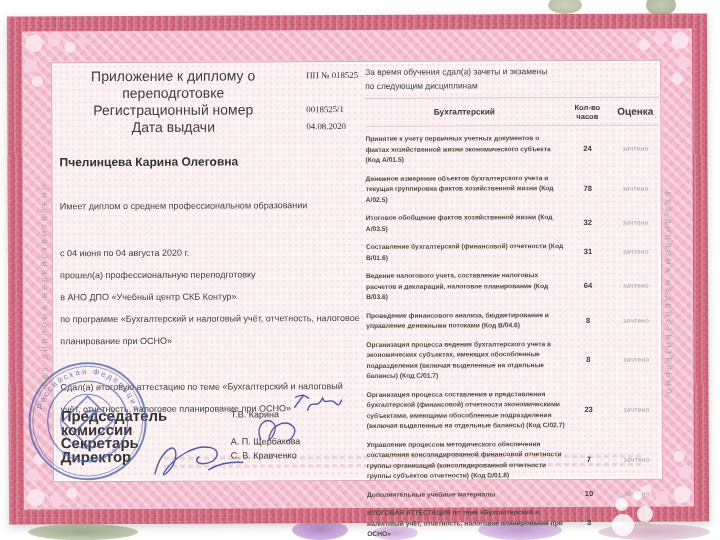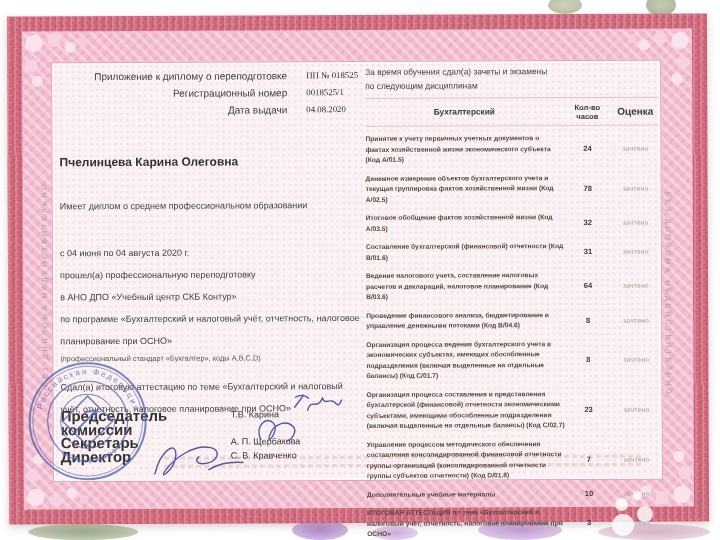--- a/index.html
+++ b/index.html
@@ -48,21 +48,21 @@
 
   
   .vtext{position:absolute;writing-mode:vertical-rl;font-size:7px;letter-spacing:3px;
          color:#a6a0a0;z-index:6;white-space:nowrap;}
   .vtext.vleft{transform:rotate(180deg);left:33px;top:165px;}
   .vtext.vright{left:657px;top:178px;}
 
   
   .issuance{position:absolute;left:52px;top:52px;width:312px;z-index:4;}
   .iss-row{display:flex;line-height:17px;}
-  .iss-label{width:228px;text-align:right;font-size:10px;color:#3e3e3e;}
+  .iss-label{width:228px;text-align:center;font-size:14px;color:#3e3e3e;}
   .iss-value{margin-left:19px;font-size:8.8px;color:#2f2f2f;font-family:"Liberation Serif",serif;}
   .holder-name{position:absolute;left:52px;top:139px;font-size:12px;font-weight:bold;color:#323232;z-index:4;}
   .edu-line{position:absolute;left:52px;top:185px;font-size:9px;color:#3f3f3f;z-index:4;}
   .plain-lines{position:absolute;left:52px;top:226px;width:305px;font-size:9px;color:#3f3f3f;line-height:22px;z-index:4;}
   .program{position:absolute;left:52px;top:292px;width:302px;font-size:9px;color:#3f3f3f;line-height:22px;z-index:4;}
   .standard{position:absolute;left:52px;top:338px;font-size:7.4px;color:#565656;z-index:4;}
   .attest{position:absolute;left:52px;top:360px;width:302px;font-size:9px;color:#3f3f3f;line-height:22px;z-index:4;}
   .signblock{position:absolute;left:52px;top:393px;width:300px;z-index:4;}
   .sign-row{display:flex;line-height:13.5px;}
   .sign-role{width:170px;font-size:15px;font-weight:bold;color:#333;}
@@ -142,21 +142,20 @@
   <div class="holder-name">Пчелинцева Карина Олеговна</div>
   <div class="edu-line">Имеет диплом о среднем профессиональном образовании</div>
 
   <div class="plain-lines">
     <div>с 04 июня по 04 августа 2020 г.</div>
     <div>прошел(а) профессиональную переподготовку</div>
     <div>в АНО ДПО «Учебный центр СКБ Контур»</div>
   </div>
 
   <div class="program">по программе «Бухгалтерский и налоговый учёт, отчетность, налоговое планирование при ОСНО»</div>
-  <div class="standard">(профессиональный стандарт «Бухгалтер», коды A,B,C,D)</div>
   <div class="attest">Сдал(а) итоговую аттестацию по теме «Бухгалтерский и налоговый учёт, отчетность, налоговое планирование при ОСНО»</div>
 
   <div class="signblock">
     <div class="sign-row">
       <span class="sign-role">Председатель комиссии</span>
       <span class="sign-name">Т.В. Карина</span>
     </div>
     <div class="sign-row">
       <span class="sign-role">Секретарь</span>
       <span class="sign-name">А. П. Щербакова</span>

